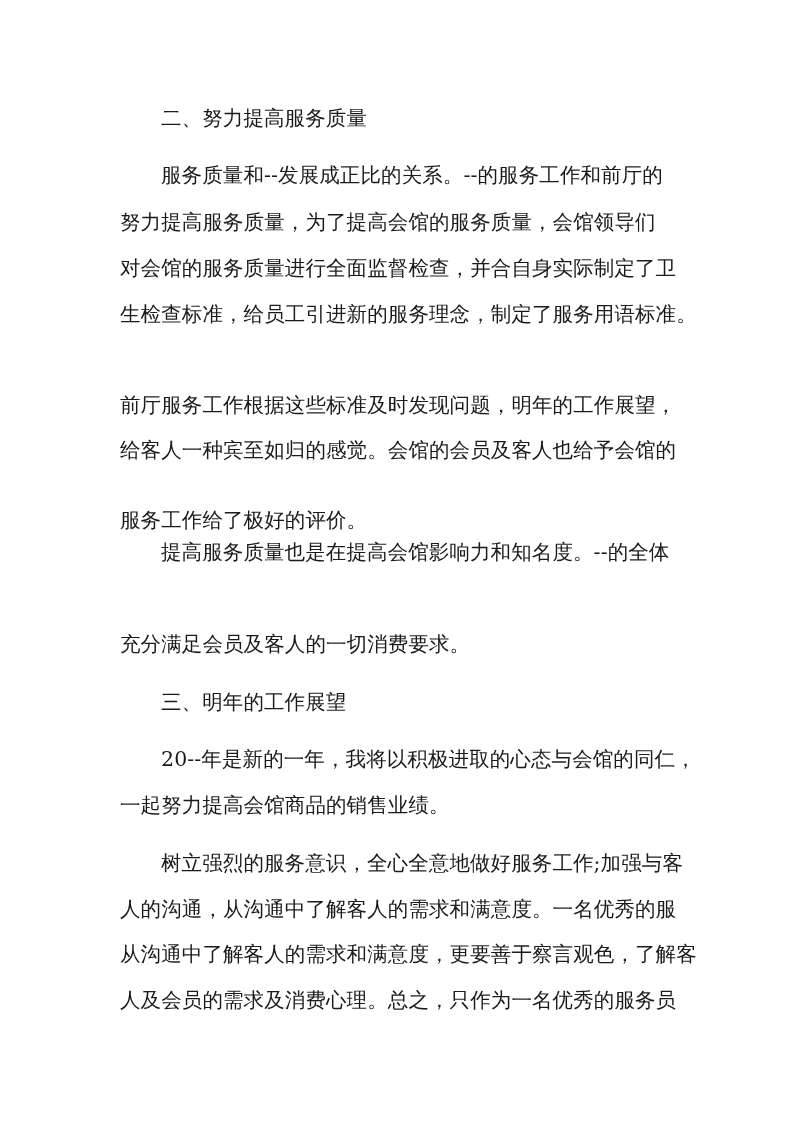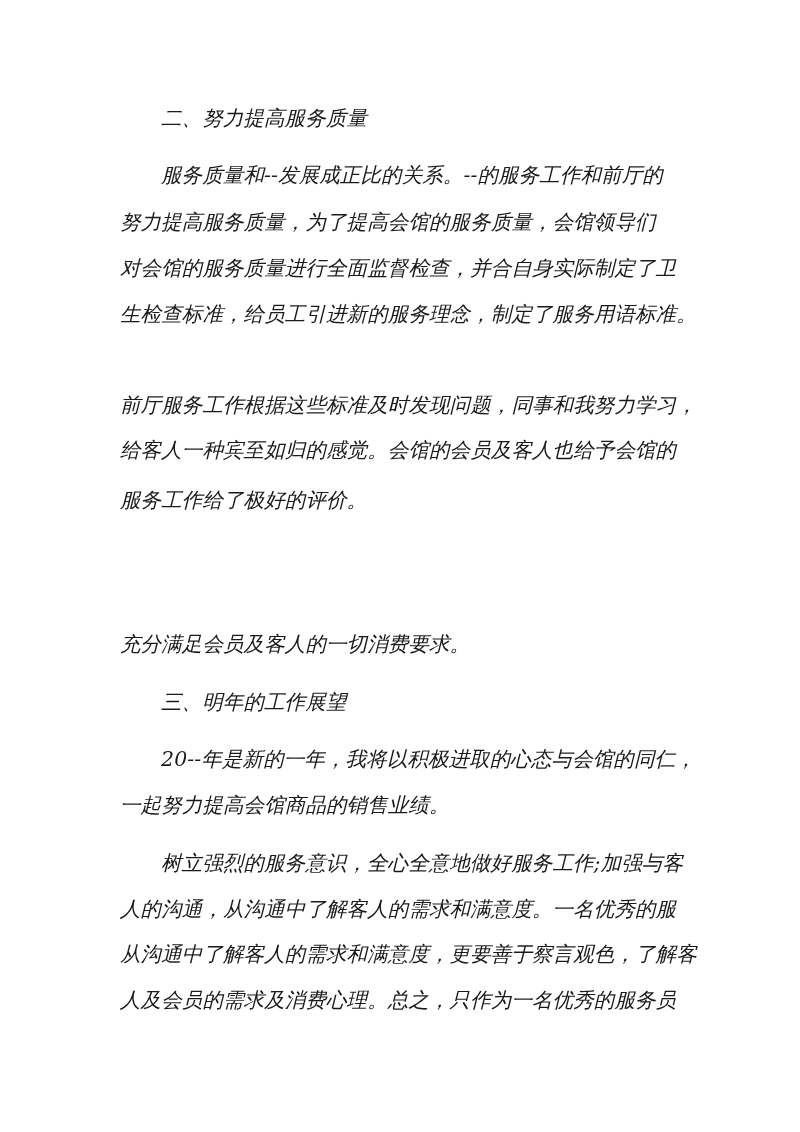--- a/index.html
+++ b/index.html
@@ -1,18 +1,18 @@
 <!DOCTYPE html>
 <html><head>
   <meta charset="utf-8">
   <style>
     html, body { margin: 0; padding: 0; background: #ffffff; }
     body { width: 800px; height: 1132px; overflow: hidden; position: relative; }
     .page {
-      position: absolute; left: 0; top: 0; width: 800px; height: 1132px; background: #fff; font-style: italic;
+      position: absolute; left: 0; top: 0; width: 800px; height: 1132px; background: #fff;
     }
     .line {
       position: absolute;
       left: 120px;
       font-family: "DejaVu Serif", "Liberation Serif", serif;
       font-size: 20.5px;
       color: #1a1a1a;
       white-space: nowrap;
       line-height: 24px;
       letter-spacing: 0.1px;
@@ -23,24 +23,25 @@
 <body>
 
 <div class="page">
 
   <div class="line indent" style="top:106px">二、努力提高服务质量</div>
 
   <div class="line indent" style="top:163px">服务质量和--发展成正比的关系。--的服务工作和前厅的</div>
   <div class="line" style="top:210px">努力提高服务质量，为了提高会馆的服务质量，会馆领导们</div>
   <div class="line" style="top:256px">对会馆的服务质量进行全面监督检查，并合自身实际制定了卫</div>
   <div class="line" style="top:302px">生检查标准，给员工引进新的服务理念，制定了服务用语标准。</div>
-  <div class="line" style="top:393px">前厅服务工作根据这些标准及时发现问题，同事和我努力学习，</div>
+  <div class="line" style="top:393px">前厅服务工作根据这些标准及时发现问题，明年的工作展望，</div>
   <div class="line" style="top:438px">给客人一种宾至如归的感觉。会馆的会员及客人也给予会馆的</div>
-  <div class="line" style="top:488px">服务工作给了极好的评价。</div>
+  <div class="line" style="top:508px">服务工作给了极好的评价。</div>
 
+  <div class="line indent" style="top:540px">提高服务质量也是在提高会馆影响力和知名度。--的全体</div>
   <div class="line" style="top:632px">充分满足会员及客人的一切消费要求。</div>
 
   <div class="line indent" style="top:690px">三、明年的工作展望</div>
 
   <div class="line indent" style="top:747px">20--年是新的一年，我将以积极进取的心态与会馆的同仁，</div>
   <div class="line" style="top:793px">一起努力提高会馆商品的销售业绩。</div>
 
   <div class="line indent" style="top:851px">树立强烈的服务意识，全心全意地做好服务工作;加强与客</div>
   <div class="line" style="top:897px">人的沟通，从沟通中了解客人的需求和满意度。一名优秀的服</div>
   <div class="line" style="top:942px">从沟通中了解客人的需求和满意度，更要善于察言观色，了解客</div>

